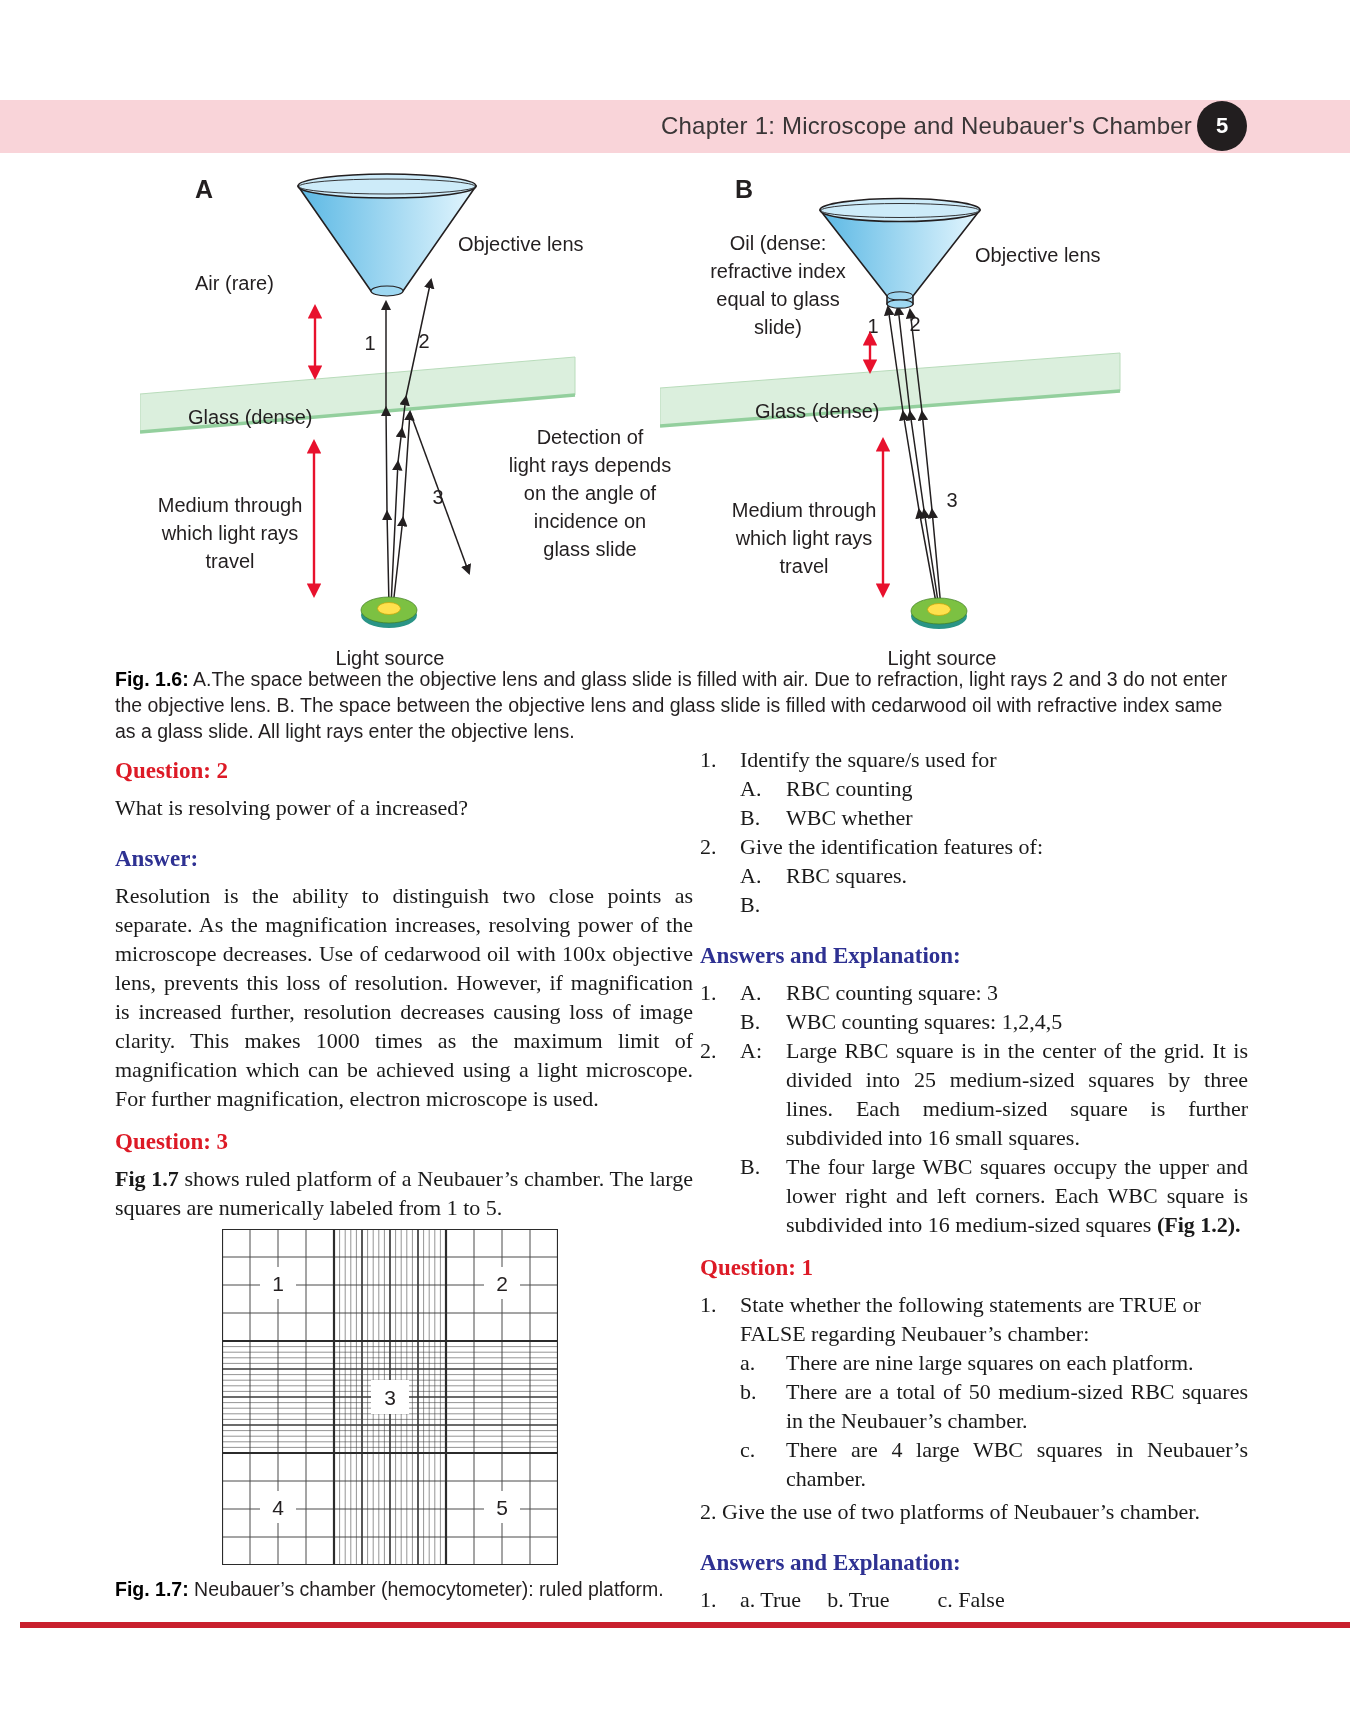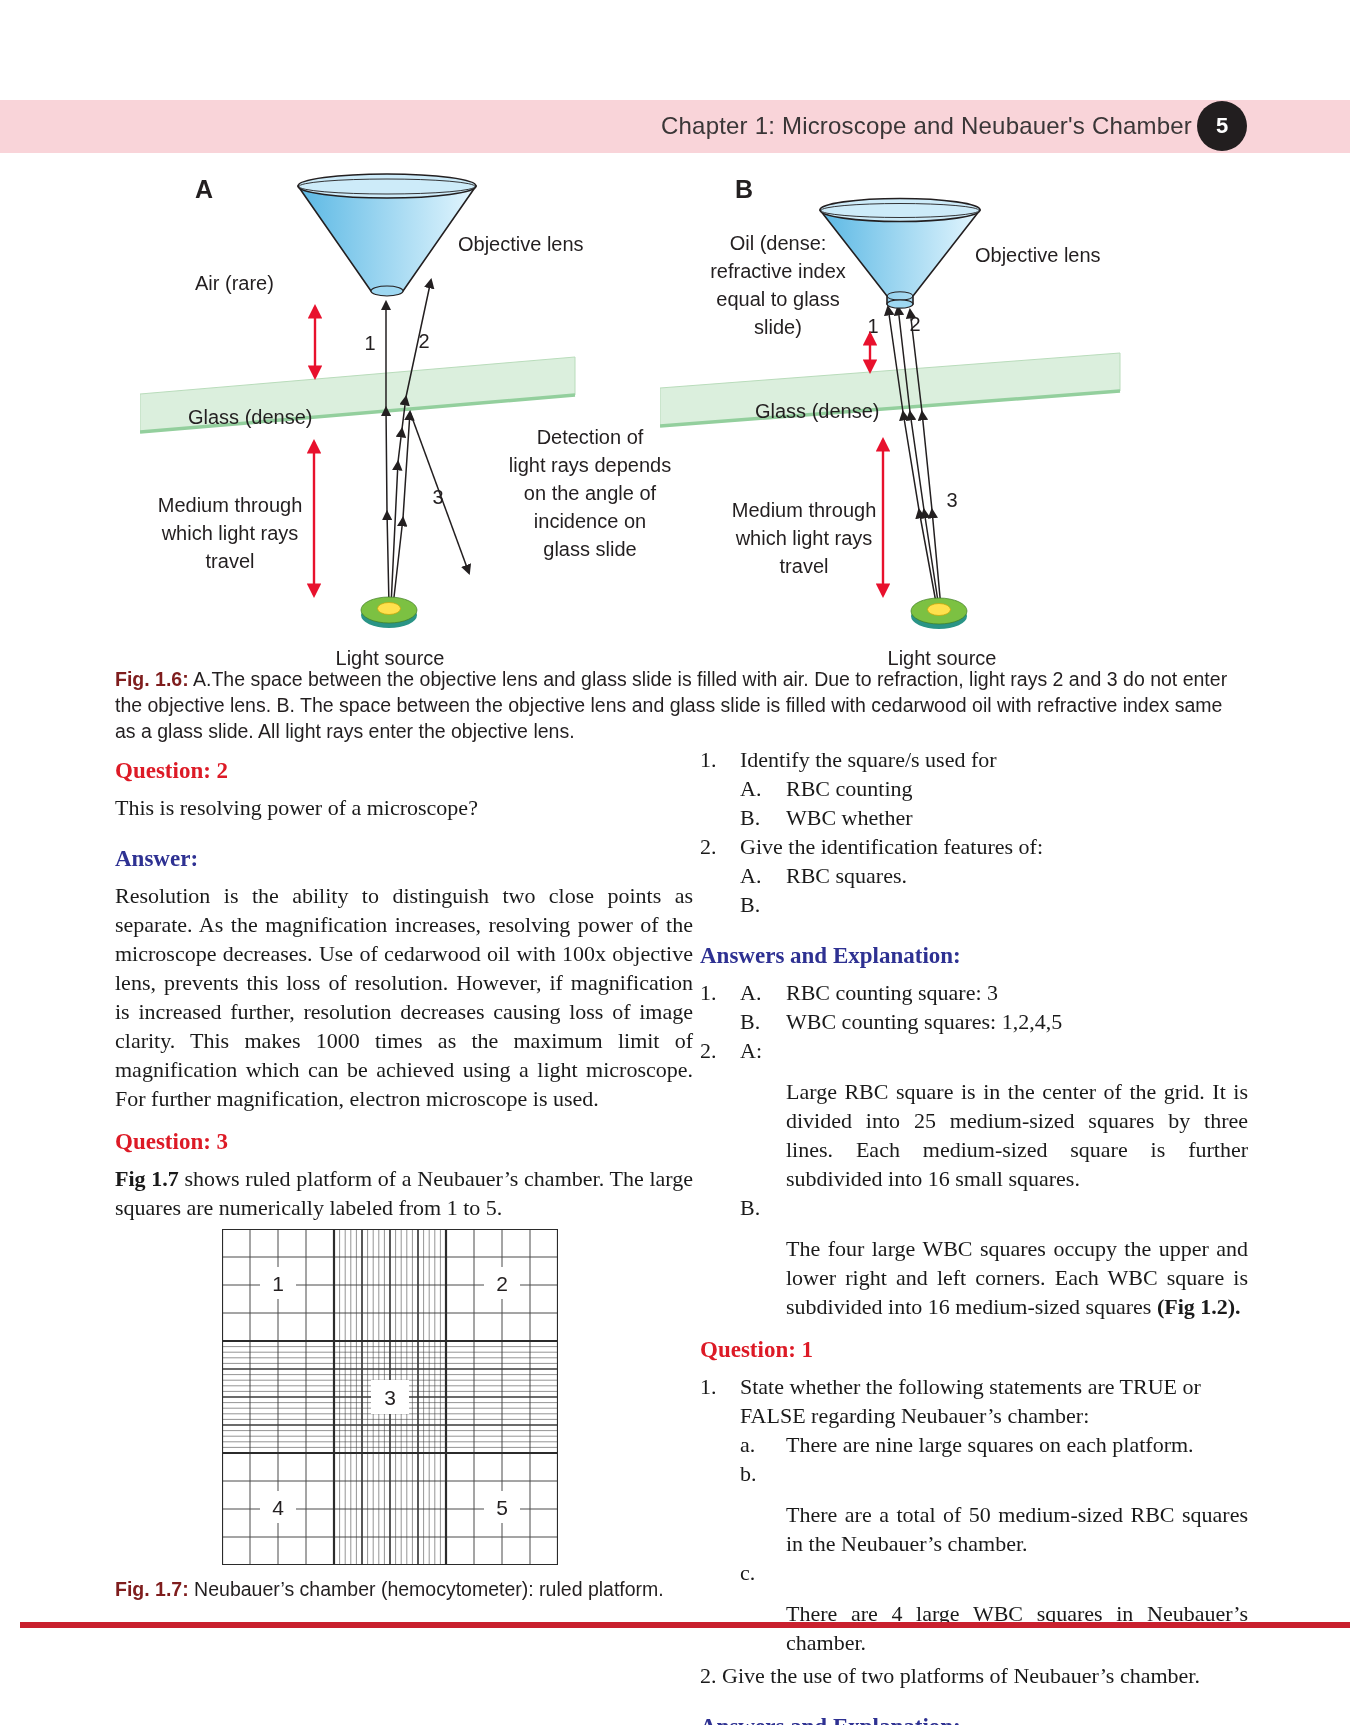--- a/index.html
+++ b/index.html
@@ -11,35 +11,35 @@
   .band{left:0;top:100px;width:1350px;height:53px;background:#f9d4d9;}
   .chapter-title{right:158px;top:112px;font-family:"Liberation Sans",sans-serif;
        font-size:24px;color:#3a3637;letter-spacing:0.2px;}
   .pagenum{left:1197px;top:101px;width:50px;height:50px;border-radius:50%;
        background:#221e1f;color:#ffffff;font-family:"Liberation Sans",sans-serif;
        font-size:22px;font-weight:bold;display:flex;align-items:center;justify-content:center;}
 
   
   .fig-caption{left:115px;top:666px;width:1128px;font-family:"Liberation Sans",sans-serif;
        font-size:19.5px;line-height:26px;color:#231f20;}
-  .figlabel{color:#7f1d1d;font-weight:bold;}
+  .figlabel{color:#000000;font-weight:bold;}
 
   
   .col{font-size:22px;line-height:29px;}
   .leftcol{left:115px;top:752px;width:578px;}
   .rightcol{left:700px;top:745px;width:548px;}
   .qhead{color:#dd1a26;font-weight:bold;font-size:23px;margin:14px 0 8px 0;}
   .qhead:first-child{margin-top:4px;}
   .ahead{color:#2e3192;font-weight:bold;font-size:23px;margin:22px 0 8px 0;}
   .para{margin:0 0 6px 0;text-align:justify;}
   .row{display:flex;align-items:flex-start;}
   .mk{flex:none;width:40px;}
   .mk2{flex:none;width:46px;}
   .tx{flex:1;}
-  .just{text-align:justify;margin-top:41px;}
+  .just{text-align:justify;}
   .ans-final span.gapA{margin-left:26px;}
   .ans-final span.gapB{margin-left:48px;text-align:center;}
 
   
   .gridsvg{left:222px;top:1229px;}
   .fig17-caption{left:115px;top:1578px;width:700px;font-family:"Liberation Sans",sans-serif;
        font-size:19.5px;color:#231f20;}
 
   .redrule{left:20px;top:1622px;width:1330px;height:6px;background:#c9202e;}
 
@@ -166,21 +166,21 @@
   </g>
   <text x="282" y="515" font-size="20" text-anchor="middle">Light source</text>
 </svg>
 
 <div class="abs fig-caption">
   <span class="figlabel">Fig. 1.6:</span><span> A.The space between the objective lens and glass slide is filled with air.  Due to refraction, light rays 2 and 3 do not enter the objective lens.  B. The space between the objective lens and glass slide is filled with cedarwood oil with refractive index same as a glass slide.  All light rays enter the objective lens.</span>
 </div>
 
 <div class="abs col leftcol">
   <div class="qhead">Question: 2</div>
-  <p class="para">This is resolving power of a microscope?</p>
+  <p class="para">What is resolving power of a increased?</p>
   <div class="ahead">Answer:</div>
   <p class="para">Resolution is the ability to distinguish two close points as separate. As the magnification increases, resolving power of the microscope decreases. Use of cedarwood oil with 100x objective lens, prevents this loss of resolution. However, if magnification is increased further, resolution decreases causing loss of image clarity. This makes 1000 times as the maximum limit of magnification which can be achieved using a light microscope. For further magnification, electron microscope is used.</p>
   <div class="qhead">Question: 3</div>
   <p class="para"><b>Fig 1.7</b><span> shows ruled platform of a Neubauer’s chamber. The large squares are numerically labeled from 1 to 5.</span></p>
 </div>
 
 <svg class="abs gridsvg" width="336" height="336" viewBox="0 0 336 336">
   <g id="grid-lines">
       <line x1="28" y1="0" x2="28" y2="336" stroke="#4a4a4a" stroke-width="1"></line>
       <line x1="0" y1="28" x2="336" y2="28" stroke="#4a4a4a" stroke-width="1"></line>

